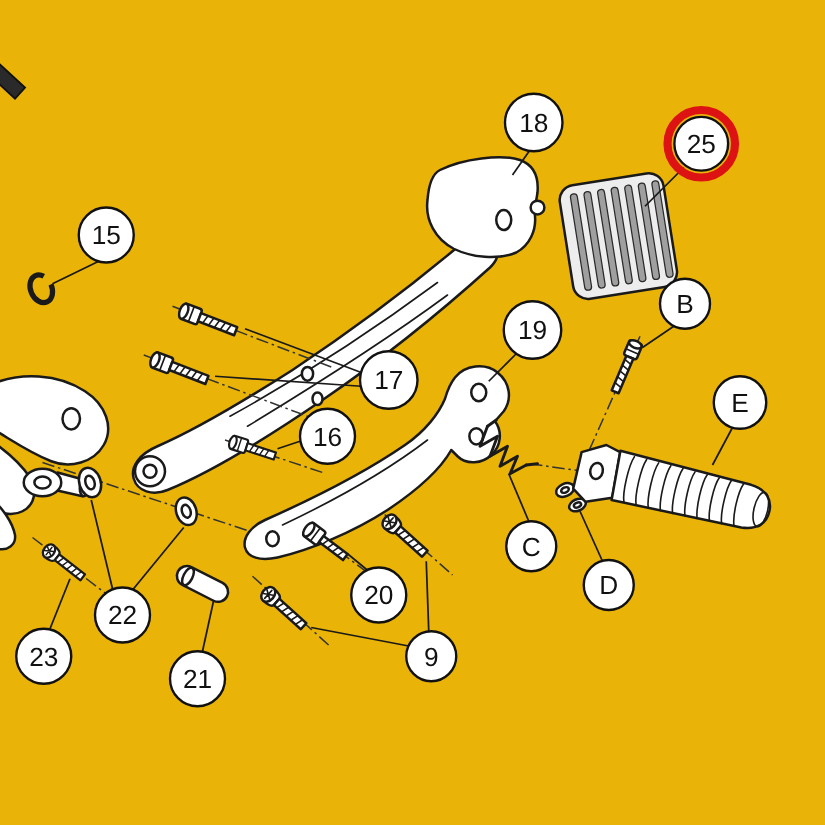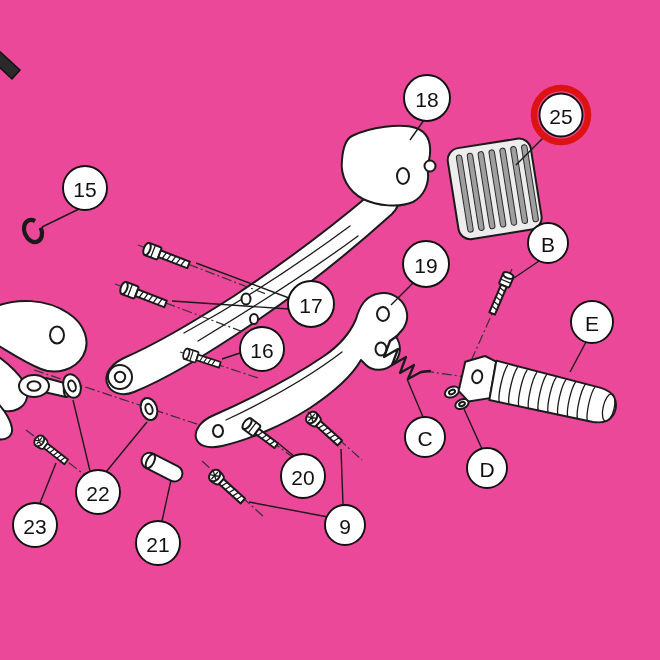--- a/index.html
+++ b/index.html
@@ -1,16 +1,16 @@
 <!DOCTYPE html>
 <html><head>
 <meta charset="utf-8">
 <style>
   html,body{margin:0;padding:0;background:#ffffff;}
-  .stage{position:relative;width:660px;height:660px;background:#ec4899;overflow:hidden;
+  .stage{position:relative;width:660px;height:660px;background:#eab308;overflow:hidden;
          font-family:"Liberation Sans",sans-serif;}
   svg{display:block;}
   .part{fill:#ffffff;stroke:#1a1a1a;stroke-width:2;stroke-linejoin:round;stroke-linecap:round;}
   .gray{fill:#ededed;stroke:#1a1a1a;stroke-width:2;stroke-linejoin:round;}
   .rib{fill:#9f9f9f;stroke:#2a2a2a;stroke-width:1;}
   .detail{fill:none;stroke:#1a1a1a;stroke-width:1.3;stroke-linecap:round;}
   .spring{fill:none;stroke:#1a1a1a;stroke-width:2.3;stroke-linejoin:round;stroke-linecap:round;}
   .clip{fill:none;stroke:#1a1a1a;stroke-width:4.2;stroke-dasharray:54 10;}
   .axis{fill:none;stroke:#333333;stroke-width:1.2;stroke-dasharray:10 3 2 3;}
   .leader{stroke:#1a1a1a;stroke-width:1.4;}

